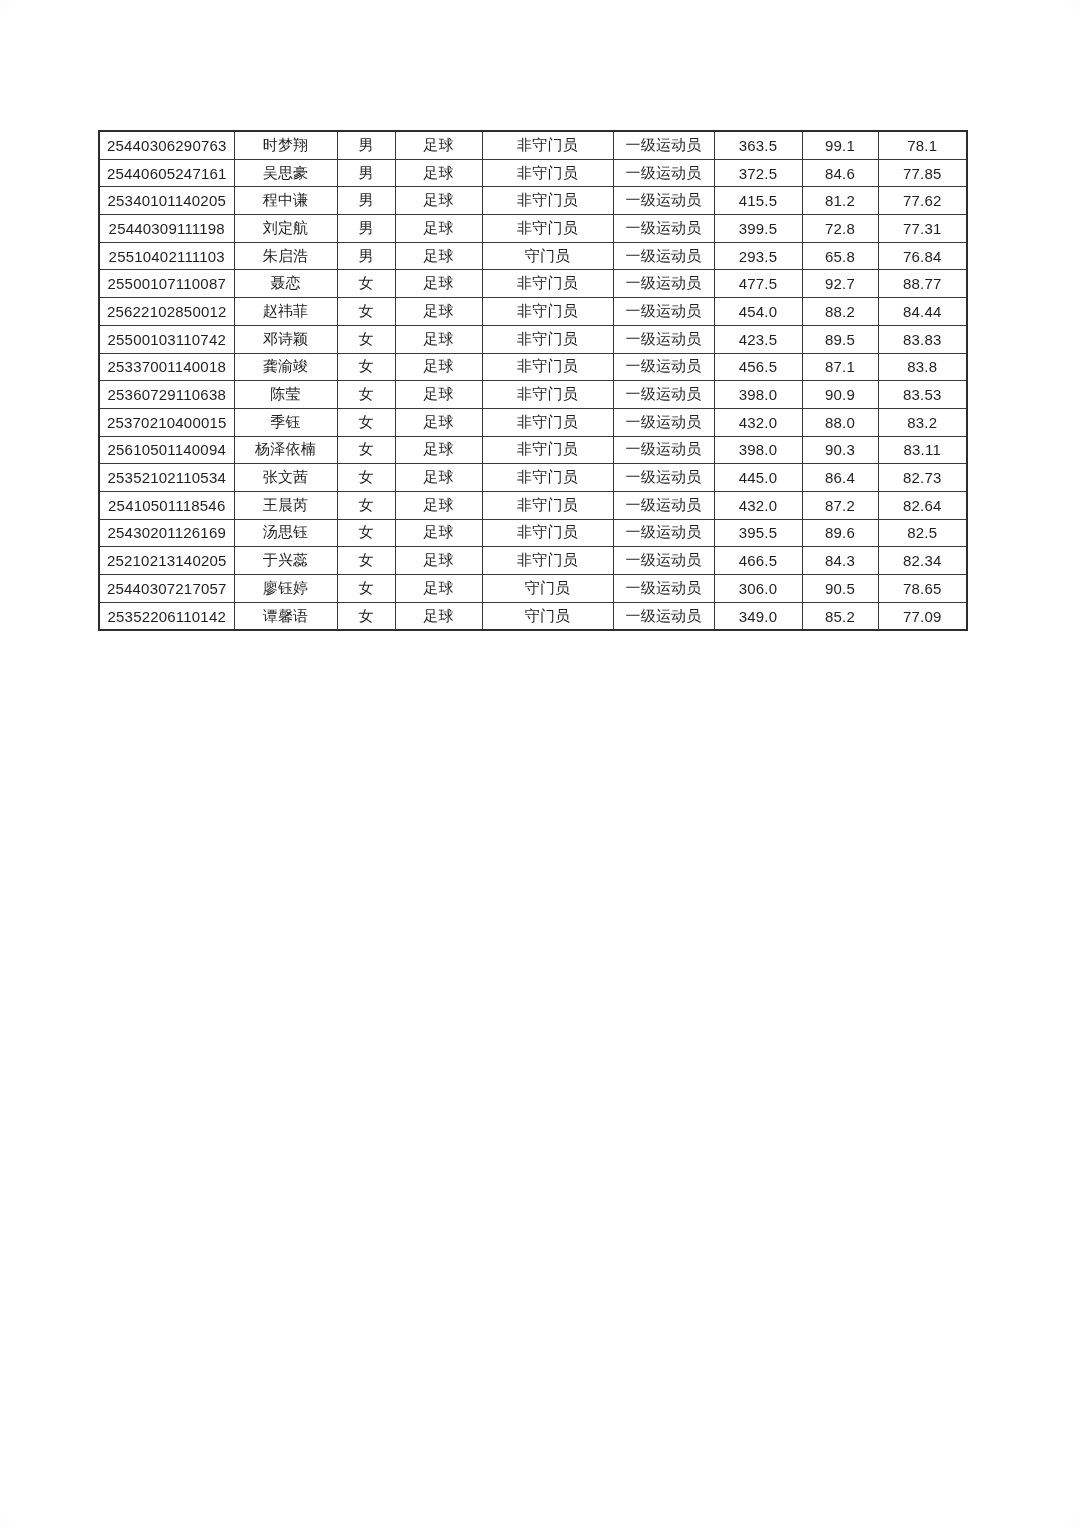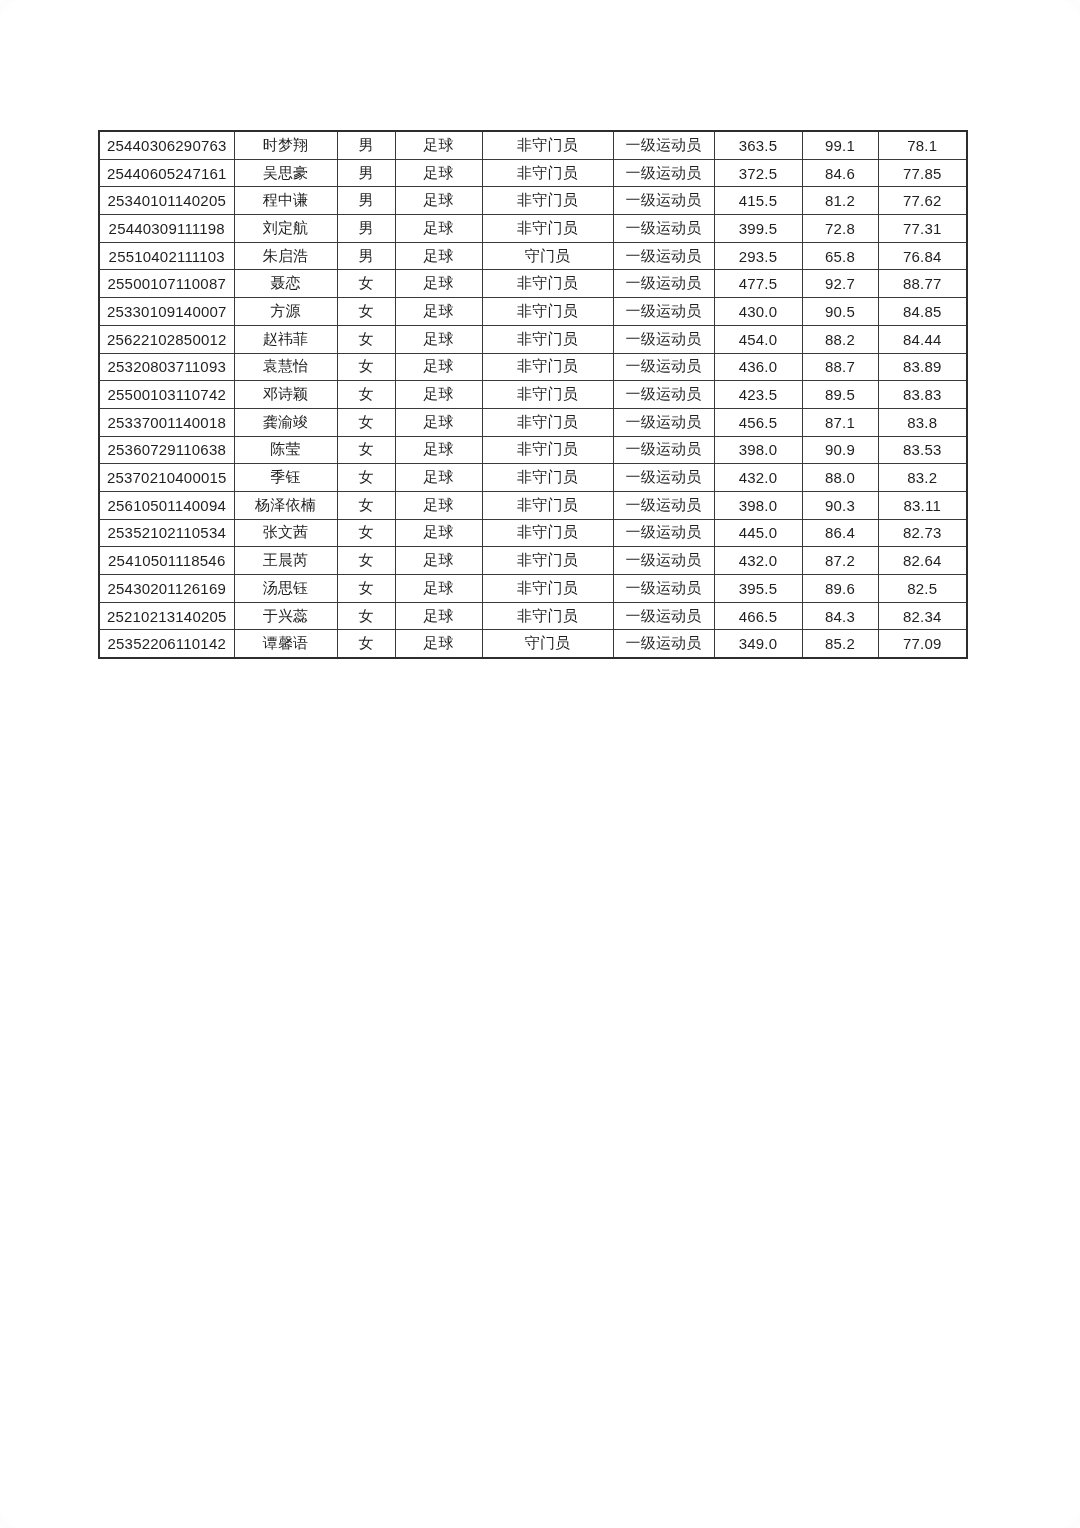--- a/index.html
+++ b/index.html
@@ -123,53 +123,31 @@
           <td>聂恋</td>
           <td>女</td>
           <td>足球</td>
           <td>非守门员</td>
           <td>一级运动员</td>
           <td>477.5</td>
           <td>92.7</td>
           <td>88.77</td>
         </tr>
         <tr>
-          <td>25330109140007</td>
-          <td>方源</td>
-          <td>女</td>
-          <td>足球</td>
-          <td>非守门员</td>
-          <td>一级运动员</td>
-          <td>430.0</td>
-          <td>90.5</td>
-          <td>84.85</td>
-        </tr>
-        <tr>
           <td>25622102850012</td>
           <td>赵祎菲</td>
           <td>女</td>
           <td>足球</td>
           <td>非守门员</td>
           <td>一级运动员</td>
           <td>454.0</td>
           <td>88.2</td>
           <td>84.44</td>
         </tr>
         <tr>
-          <td>25320803711093</td>
-          <td>袁慧怡</td>
-          <td>女</td>
-          <td>足球</td>
-          <td>非守门员</td>
-          <td>一级运动员</td>
-          <td>436.0</td>
-          <td>88.7</td>
-          <td>83.89</td>
-        </tr>
-        <tr>
           <td>25500103110742</td>
           <td>邓诗颖</td>
           <td>女</td>
           <td>足球</td>
           <td>非守门员</td>
           <td>一级运动员</td>
           <td>423.5</td>
           <td>89.5</td>
           <td>83.83</td>
         </tr>
@@ -253,20 +231,31 @@
         <tr>
           <td>25210213140205</td>
           <td>于兴蕊</td>
           <td>女</td>
           <td>足球</td>
           <td>非守门员</td>
           <td>一级运动员</td>
           <td>466.5</td>
           <td>84.3</td>
           <td>82.34</td>
+        </tr>
+        <tr>
+          <td>25440307217057</td>
+          <td>廖钰婷</td>
+          <td>女</td>
+          <td>足球</td>
+          <td>守门员</td>
+          <td>一级运动员</td>
+          <td>306.0</td>
+          <td>90.5</td>
+          <td>78.65</td>
         </tr>
         <tr>
           <td>25352206110142</td>
           <td>谭馨语</td>
           <td>女</td>
           <td>足球</td>
           <td>守门员</td>
           <td>一级运动员</td>
           <td>349.0</td>
           <td>85.2</td>

